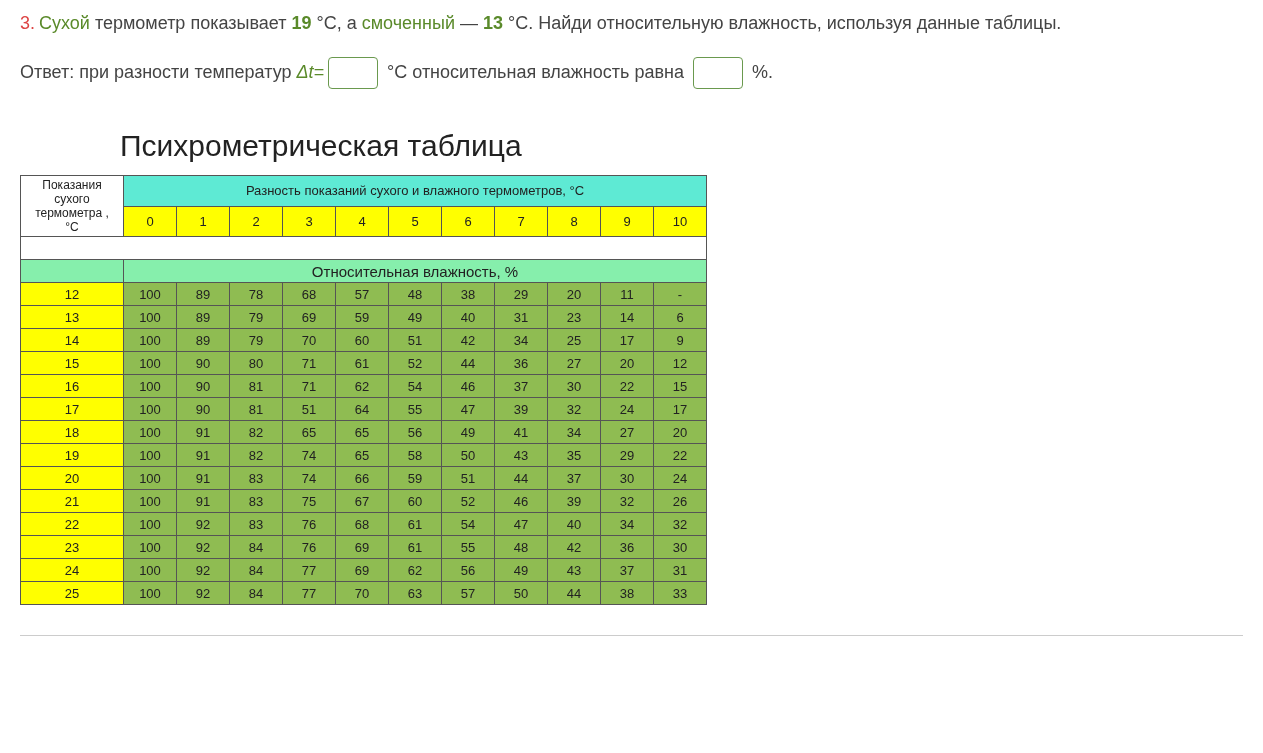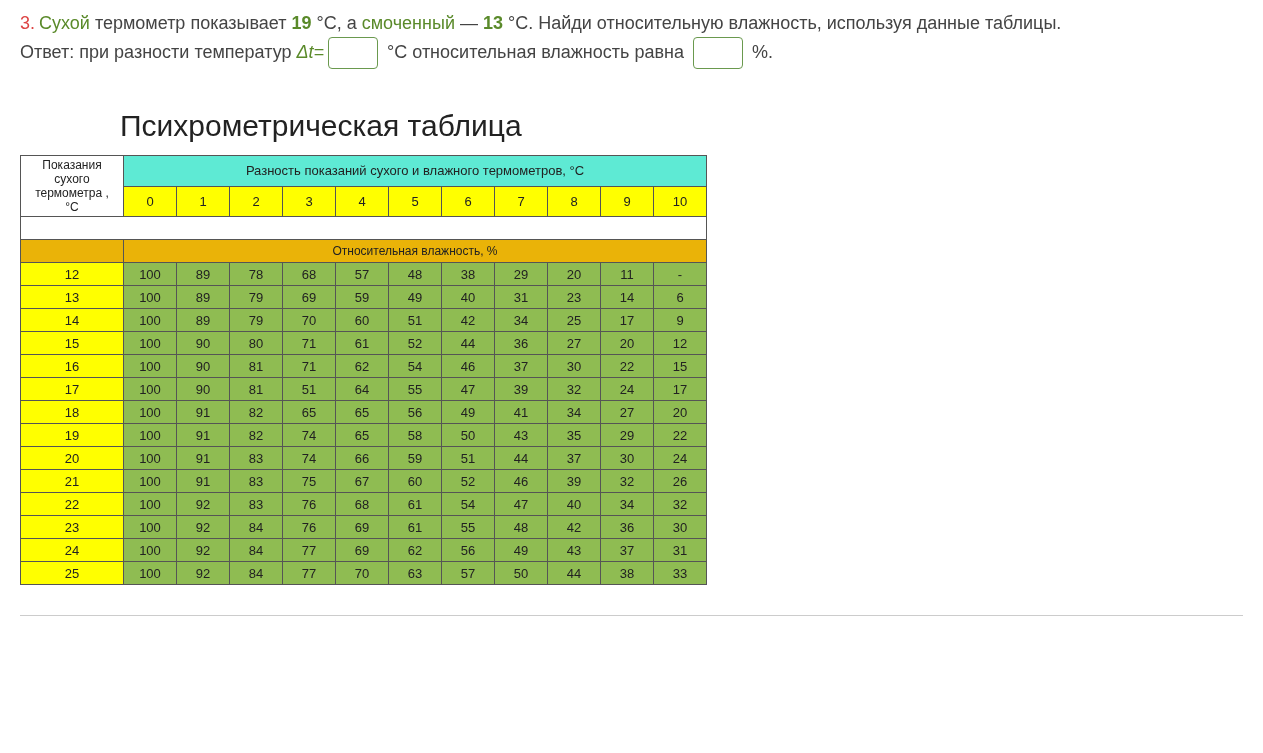--- a/index.html
+++ b/index.html
@@ -19,20 +19,21 @@
   }
   .highlight-word {
     color: #5a8a2a;
   }
   .highlight-num {
     color: #5a8a2a;
     font-weight: bold;
   }
   .question-text {
     line-height: 1.5;
+    margin-bottom: 20px;
   }
   .answer-line {
     margin-bottom: 40px;
   }
   .delta {
     color: #5a8a2a;
     font-style: italic;
     text-align: center;
   }
   input.answer-box {
@@ -80,22 +81,22 @@
   .divider-row td {
     height: 4px;
     padding: 0;
     background: #fff;
     border-left: 1px solid #555;
     border-right: 1px solid #555;
     border-top: 1px solid #555;
     border-bottom: 1px solid #555;
   }
   .subhdr {
-    background: #eab308;
-    font-size: 12px;
+    background: #86efac;
+    font-size: 15px;
   }
   hr.bottom-rule {
     margin-top: 30px;
     border: none;
     border-top: 1px solid #ccc;
   }
 </style>
 </head>
 <body>
 

